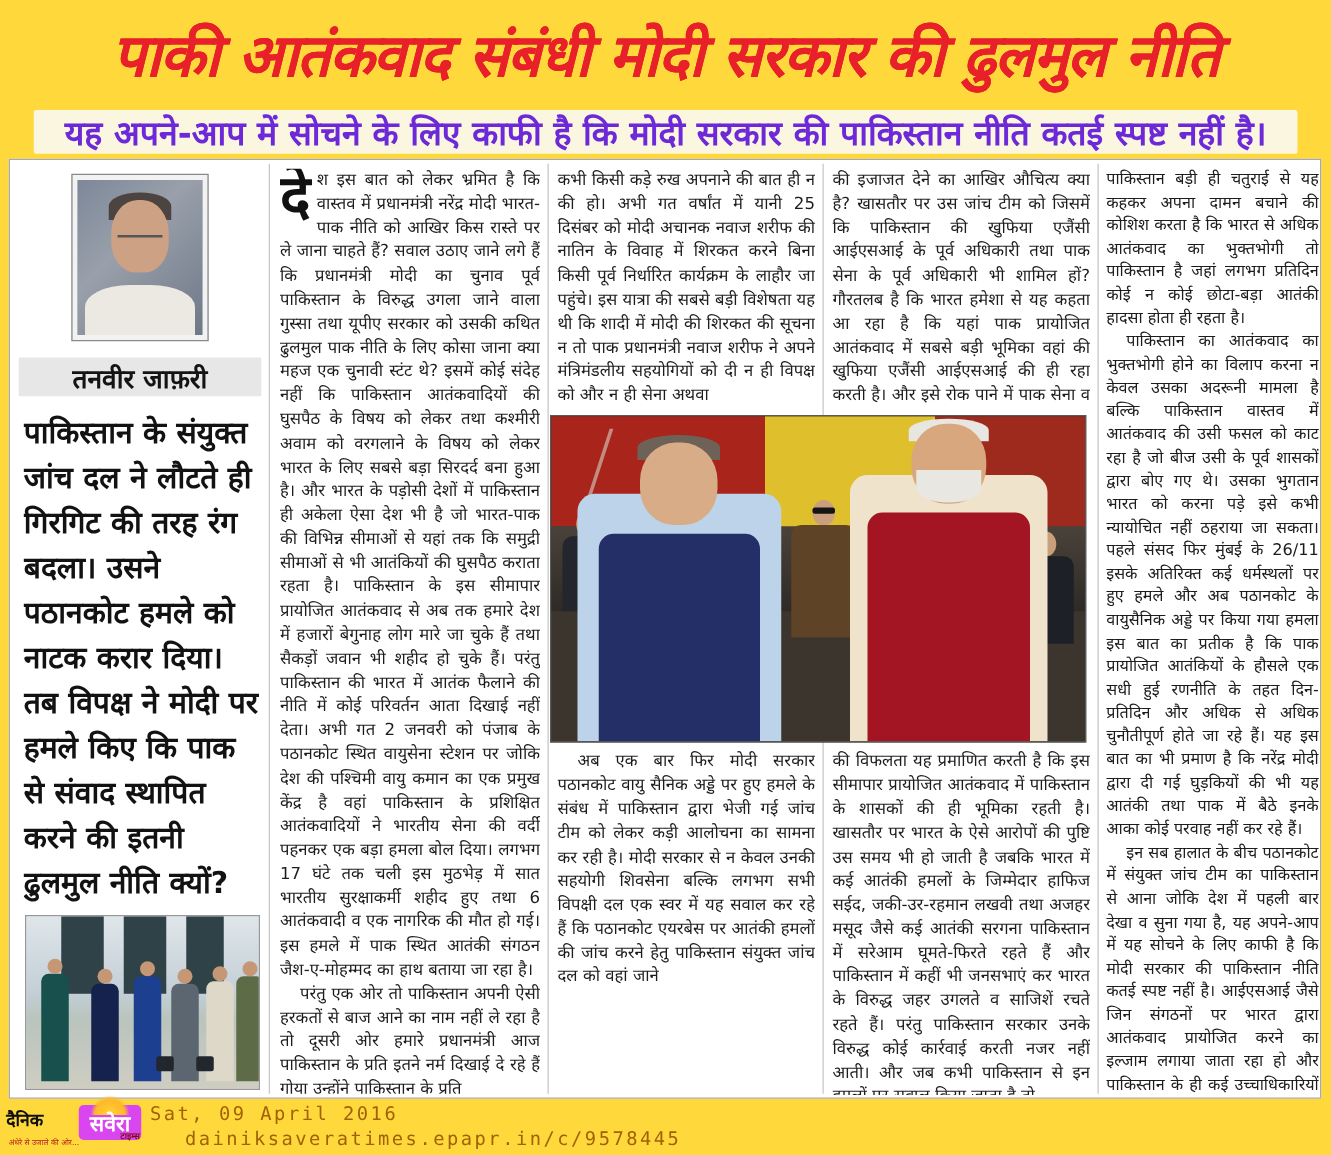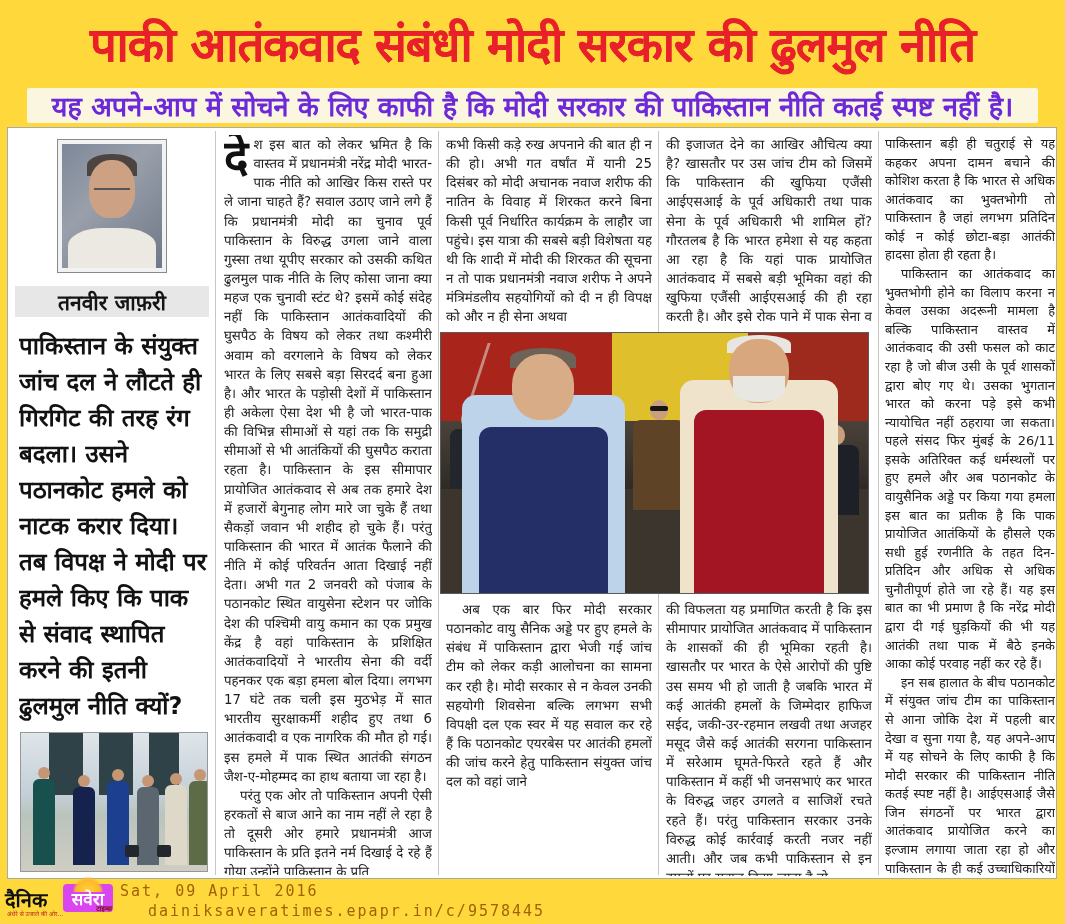--- a/index.html
+++ b/index.html
@@ -12,20 +12,21 @@
   }
   .page { position:absolute; inset:0; }
 
   
   .headline {
     position:absolute; top:4px; left:22px; width:1021px; height:78px;
     display:flex; align-items:center; justify-content:center;
     font-size:47px; font-weight:800; color:#e8202a;
     letter-spacing:-1px; white-space:nowrap;
     text-shadow:0 0 0 #e8202a;
+    font-style:italic;
   }
   .subhead-band {
     position:absolute; top:88px; left:27px; width:1011px; height:35px;
     background:#faf6df; border-radius:2px;
     display:flex; align-items:center; justify-content:center;
   }
   .subhead-text { font-size:27px; font-weight:600; color:#6d28d9; white-space:nowrap; }
 
   
   .content {
@@ -133,21 +134,21 @@
   .modi-head { position:absolute; left:50%; top:-19%; transform:translateX(-50%);
     width:60px; height:64px; background:#d8a77d; border-radius:46% 46% 46% 46%; }
   .modi-hairbeard { position:absolute; left:50%; top:-21%; transform:translateX(-50%);
     width:64px; height:18px; background:#e8e6e0; border-radius:50% 50% 0 0; }
   .modi-beard { position:absolute; left:50%; top:-2%; transform:translateX(-50%);
     width:52px; height:26px; background:#e9e7e1; border-radius:0 0 46% 46%; }
 
   
   .footer { position:absolute; left:0; top:879px; width:1065px; height:45px; }
   .logo { position:absolute; left:5px; top:5px; width:108px; height:36px; }
-  .logo-dainik { position:absolute; left:0; top:2px; font-size:20px; font-weight:800; color:#101010; }
+  .logo-dainik { position:absolute; left:0; top:2px; font-size:14px; font-weight:800; color:#101010; }
   .logo-tagline { position:absolute; left:2px; top:26px; font-size:6px; color:#b42020; white-space:nowrap; }
   .logo-box { position:absolute; left:58px; top:0; width:50px; height:28px;
     background:#d946ef; border-radius:4px;
     display:flex; align-items:center; justify-content:center; }
   .logo-sun { position:absolute; left:10px; top:-8px; width:30px; height:16px;
     background:radial-gradient(circle at 50% 100%, #ffd335 0%, #ffb82a 55%, transparent 72%);
     border-radius:50% 50% 0 0; }
   .logo-savera { position:relative; font-size:17px; font-weight:800; color:#ffffff; z-index:1; }
   .logo-times { position:absolute; right:1px; bottom:-1px; font-size:7px; font-weight:700; color:#7a0d0d; z-index:2; }
   .footer-mono { position:absolute; left:120px; font-family:"DejaVu Sans Mono","Liberation Mono",monospace;

